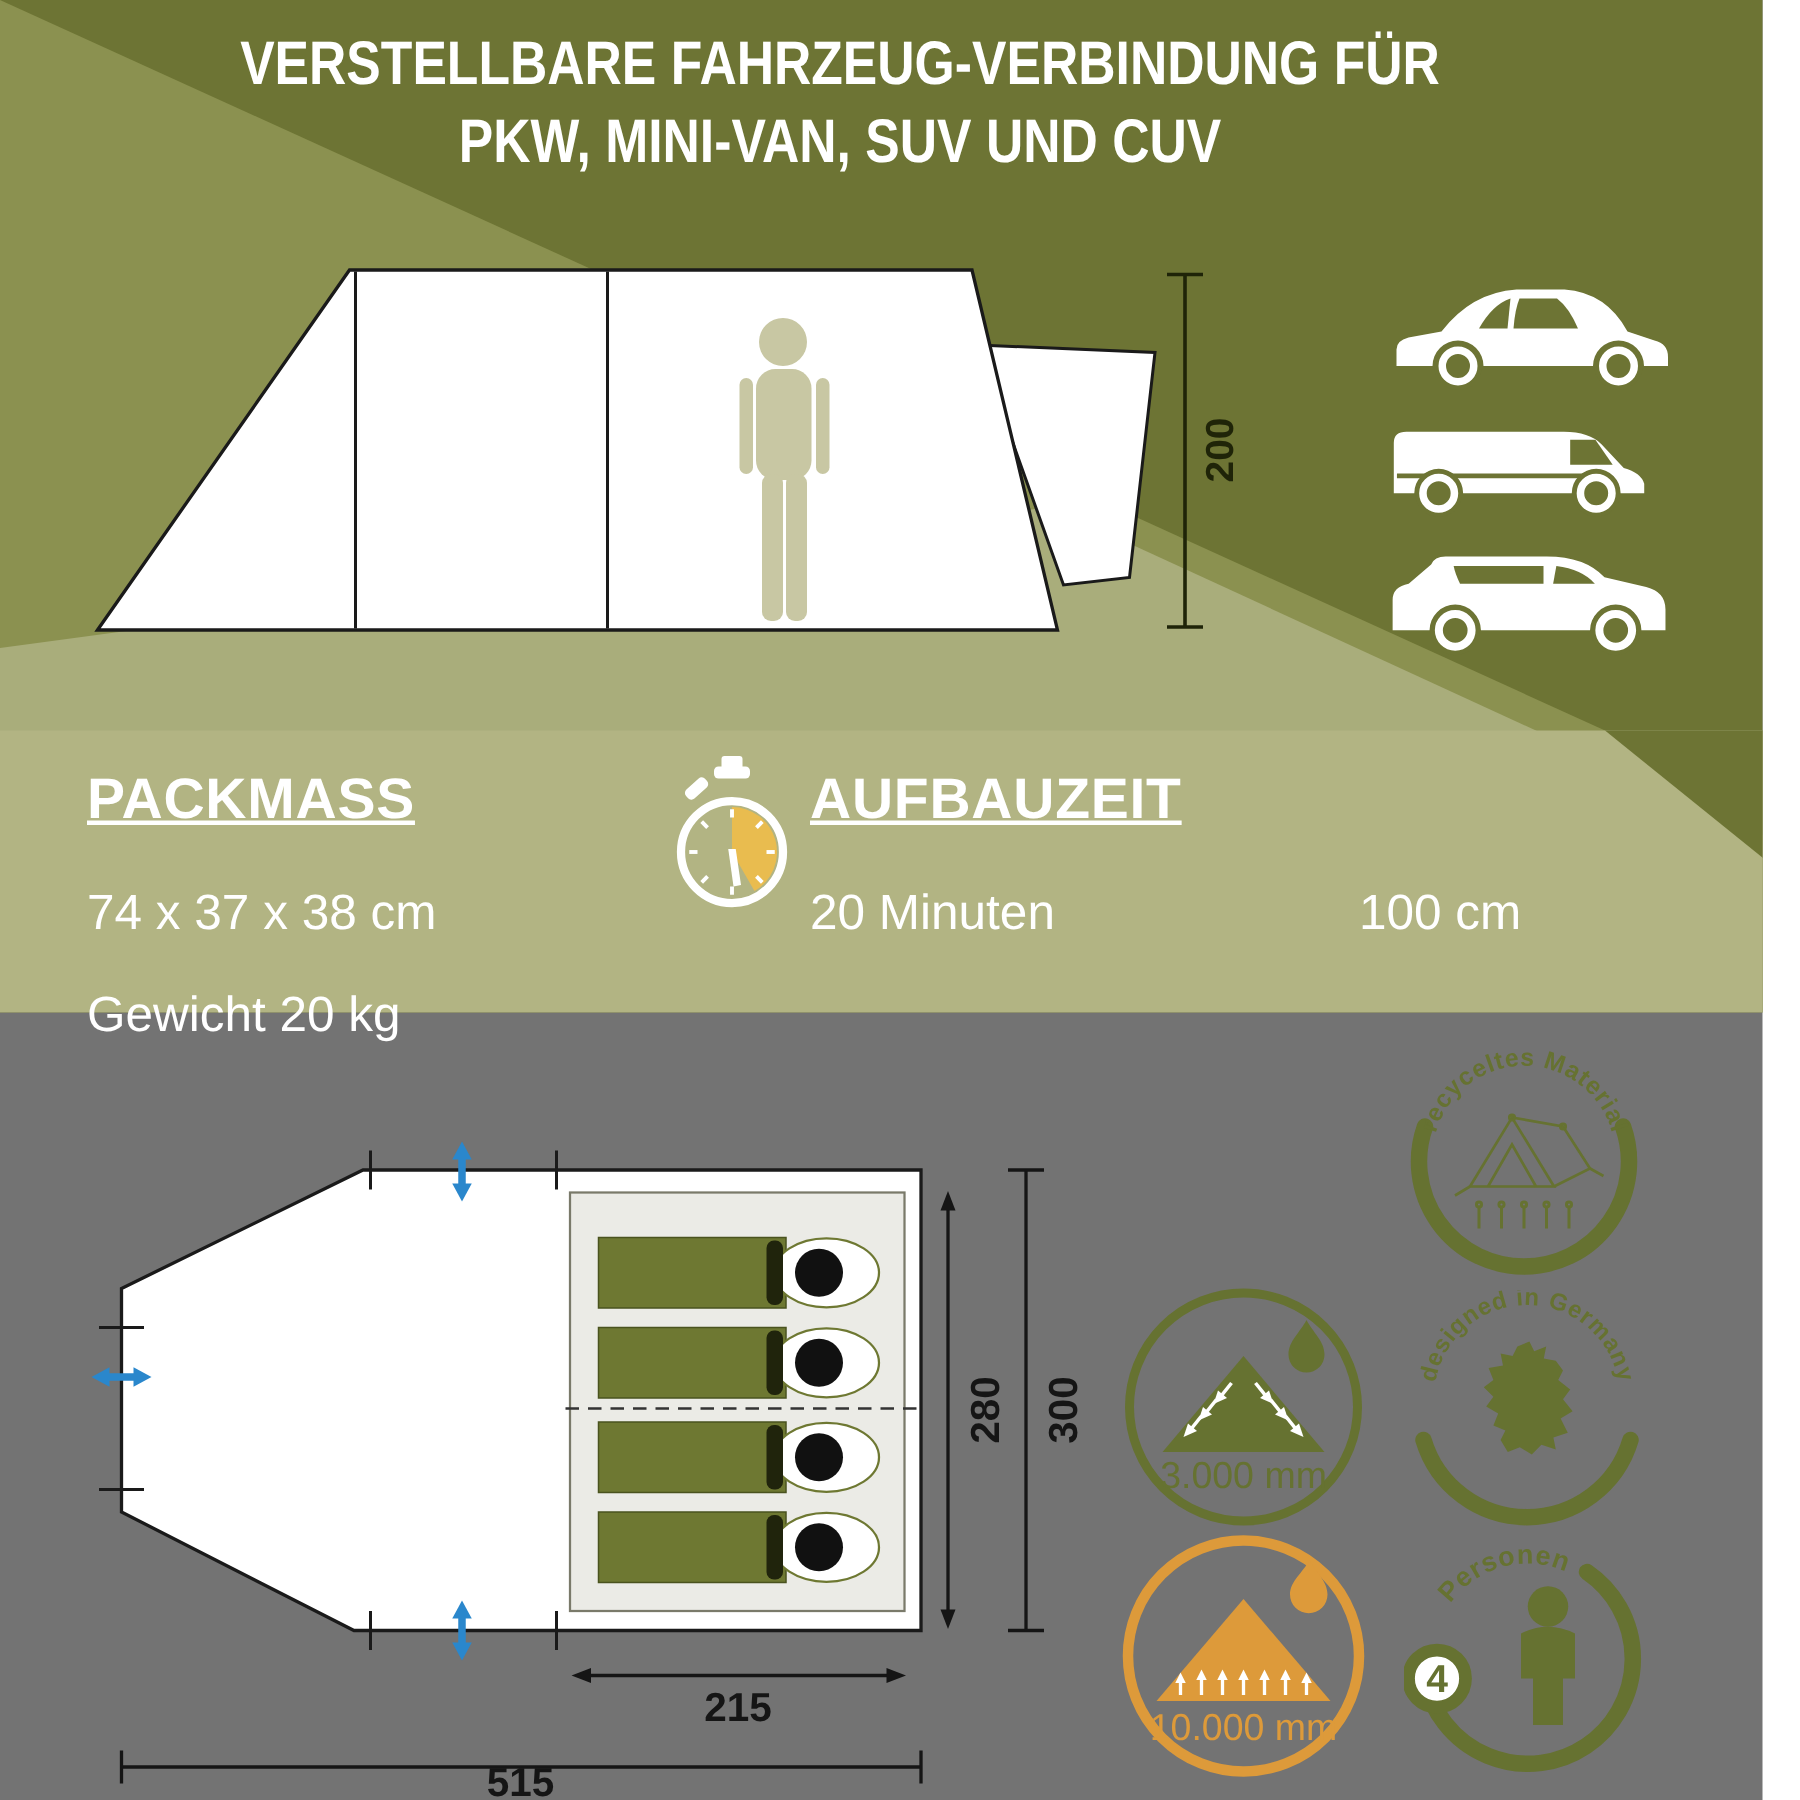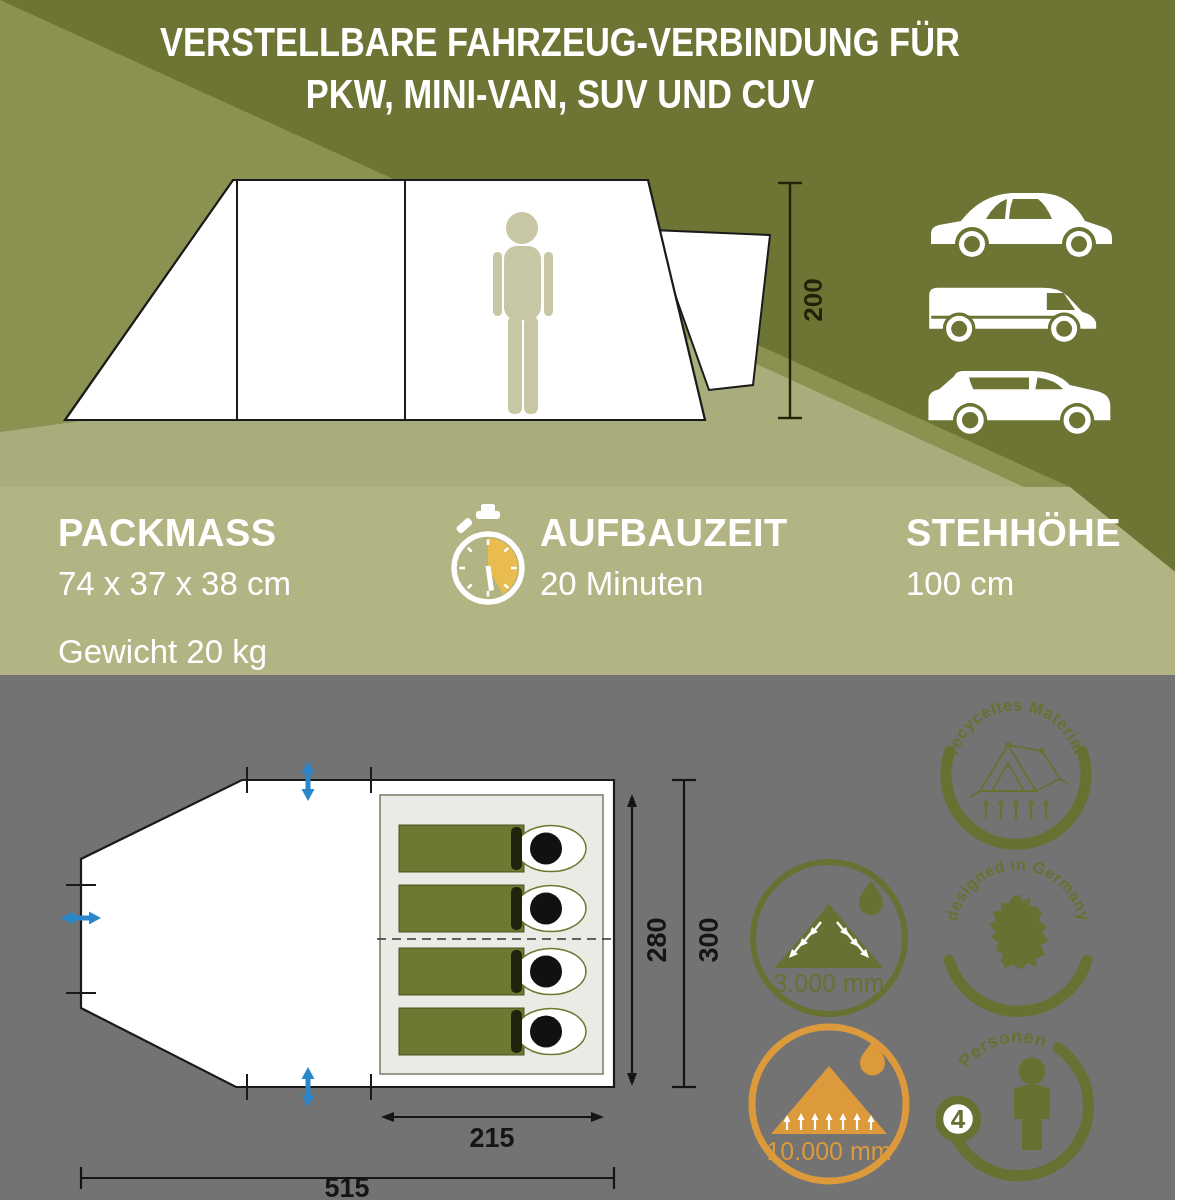--- a/index.html
+++ b/index.html
@@ -3,22 +3,22 @@
 <meta charset="utf-8">
 <style>
   html,body{margin:0;padding:0;background:#ffffff;}
   .canvas{position:relative;width:1175px;height:1200px;overflow:hidden;background:#737373;
           font-family:"Liberation Sans",sans-serif;}
   .canvas svg{display:block;}
   .abs{position:absolute;}
   .headline{position:absolute;left:0;top:16px;width:1120px;text-align:center;color:#ffffff;
             font-weight:800;font-size:41px;line-height:52px;letter-spacing:0px;
             transform:scaleX(0.84);transform-origin:50% 0;}
-  .spec-title{position:absolute;color:#fff;font-weight:800;font-size:38px;letter-spacing:0.5px;}
-  .spec-value{position:absolute;color:#fff;font-weight:400;font-size:33px;}
+  .spec-title{position:absolute;color:#fff;font-weight:800;font-size:38px;letter-spacing:0.5px;text-decoration:underline;}
+  .spec-value{position:absolute;color:#fff;font-weight:400;font-size:33px;margin-top:24px;}
   .dim-label{font-weight:700;font-size:27px;fill:#151515;}
   .arc-label{font-weight:700;letter-spacing:0.6px;}
   text{font-family:"Liberation Sans",sans-serif;}
 </style>
 </head>
 <body>
 
 <div class="canvas">
 
   <svg class="abs" style="left:0;top:0" width="1200" height="675" viewBox="0 0 1200 675">
@@ -107,21 +107,20 @@
       <line x1="56.3" y1="82.3" x2="60.2" y2="86.2"></line>
         <line x1="23.7" y1="82.3" x2="19.8" y2="86.2"></line>
       <line x1="56.3" y1="49.7" x2="60.2" y2="45.8"></line>
         <line x1="23.7" y1="49.7" x2="19.8" y2="45.8"></line>
     </g>
     <path d="M37.5,64 L42.5,64 L46,88 L41,89 Z" fill="#ffffff"></path>
   </svg>
   <div class="spec-title" style="left:540px;top:512px">AUFBAUZEIT</div>
   <div class="spec-value" style="left:540px;top:565px">20 Minuten</div>
 
-  <div class="spec-title" style="left:906px;top:512px">STEHHÖHE</div>
   <div class="spec-value" style="left:906px;top:565px">100 cm</div>
 
   <svg class="abs" style="left:0;top:675px" width="740" height="525" viewBox="0 0 740 525">
 
     <polygon points="242,105 614,105 614,412 236,412 81,333 81,184" fill="#ffffff" stroke="#1a1a1a" stroke-width="2.2"></polygon>
 
     <rect x="380" y="120" width="223" height="279" fill="#ececе7" display="none"></rect>
     <rect x="380" y="120" width="223" height="279" fill="#ececе6" display="none"></rect>
     <rect x="380" y="120" width="223" height="279" fill="#ebebe6" stroke="#7a7a6a" stroke-width="1.5"></rect>
     <line x1="377" y1="264" x2="614" y2="264" stroke="#333333" stroke-width="1.6" stroke-dasharray="9 6"></line>

